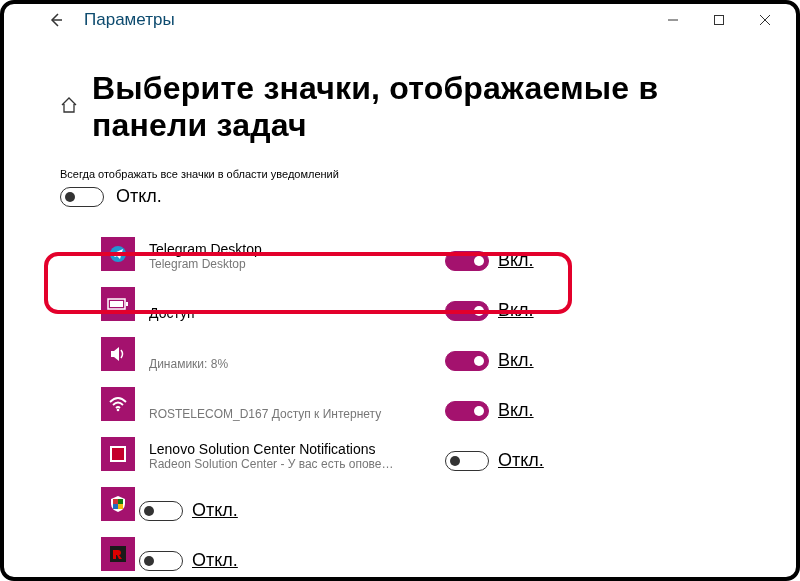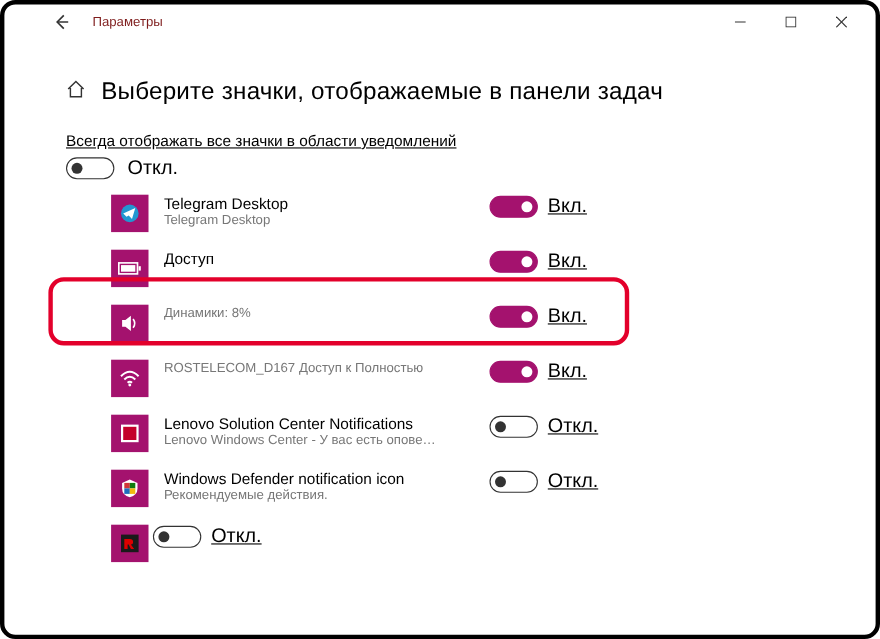--- a/index.html
+++ b/index.html
@@ -22,22 +22,22 @@
     padding: 0 8px;
   }
   .titlebar .back {
     width: 24px; height: 24px;
     display: flex; align-items: center; justify-content: center;
     margin-left: 32px;
     margin-right: 16px;
     cursor: pointer;
   }
   .titlebar .title {
-    font-size: 12px;
-    color: #7f1d1d;
+    font-size: 17px;
+    color: #0c4a6e;
   }
   .winbtns {
     margin-left: auto;
     display: flex;
   }
   .winbtn {
     width: 46px; height: 32px;
     display: flex; align-items: center; justify-content: center;
     cursor: pointer;
   }
@@ -47,29 +47,28 @@
   .header-row {
     display: flex;
     align-items: center;
     margin-top: 24px;
     margin-bottom: 24px;
   }
   .home-icon {
     margin-right: 14px;
   }
   h1 {
-    font-weight: 400;
-    font-size: 22px;
+    font-weight: 700;
+    font-size: 32px;
     margin: 0;
     letter-spacing: 0.2px;
   }
   .always-label {
-    font-size: 14px;
+    font-size: 11px;
     margin-bottom: 6px;
-    text-decoration: underline;
   }
   .toggle {
     position: relative;
     width: 44px; height: 20px;
     border: 1px solid #333;
     border-radius: 10px;
     display: inline-block;
     vertical-align: middle;
     cursor: pointer;
     background: #fff;
@@ -96,21 +95,21 @@
     margin-bottom: 14px;
   }
   .toggle-state {
     font-size: 18px;
   }
   .items {
     margin-top: 6px;
   }
   .item {
     display: flex;
-    align-items: flex-start;
+    align-items: flex-end;
     height: 50px;
     position: relative;
     padding-left: 41px;
   }
   .item .icon-box {
     width: 34px; height: 34px;
     background: #a4126e;
     display: flex;
     align-items: center;
     justify-content: center;
@@ -260,61 +259,57 @@
       <div class="item">
         <div class="icon-box">
           <svg width="20" height="20" viewBox="0 0 20 20">
             <path d="M2 8 Q10 0 18 8" stroke="#fff" fill="none" stroke-width="1.8"></path>
             <path d="M5 11 Q10 6 15 11" stroke="#fff" fill="none" stroke-width="1.8"></path>
             <path d="M8 14 Q10 12 12 14" stroke="#fff" fill="none" stroke-width="1.8"></path>
             <circle cx="10" cy="16" r="1.3" fill="#fff"></circle>
           </svg>
         </div>
         <div class="texts">
-          <div class="sub">ROSTELECOM_D167 Доступ к Полностью</div>
+          <div class="sub">ROSTELECOM_D167 Доступ к Интернету</div>
         </div>
         <div class="switch-col">
           <span class="toggle on">
             <span class="knob"></span>
           </span>
           <span class="toggle-state">Вкл.</span>
         </div>
       </div>
       <div class="item">
         <div class="icon-box">
           <svg width="20" height="20" viewBox="0 0 20 20">
             <rect x="2" y="2" width="16" height="16" fill="#fff"></rect>
             <rect x="4" y="4" width="12" height="12" fill="#c4002a"></rect>
           </svg>
         </div>
         <div class="texts">
           <div class="name">Lenovo Solution Center Notifications</div>
-          <div class="sub">Lenovo Windows Center - У вас есть опове…</div>
+          <div class="sub">Radeon Solution Center - У вас есть опове…</div>
         </div>
         <div class="switch-col">
           <span class="toggle">
             <span class="knob"></span>
           </span>
           <span class="toggle-state">Откл.</span>
         </div>
       </div>
       <div class="item">
         <div class="icon-box">
           <svg width="20" height="20" viewBox="0 0 20 20">
             <path d="M10 2 L17 5 V10 Q17 16 10 18 Q3 16 3 10 V5 Z" fill="#fff"></path>
             <rect x="5" y="5" width="5" height="5" fill="#d13438"></rect>
             <rect x="10" y="5" width="5" height="5" fill="#0f7b0f"></rect>
             <rect x="5" y="10" width="5" height="5" fill="#1f6cbf"></rect>
             <rect x="10" y="10" width="5" height="5" fill="#f2b90f"></rect>
           </svg>
         </div>
-        <div class="texts">
-          <div class="name">Windows Defender notification icon</div>
-          <div class="sub">Рекомендуемые действия.</div>
-        </div>
         <div class="switch-col">
           <span class="toggle">
             <span class="knob"></span>
           </span>
           <span class="toggle-state">Откл.</span>
         </div>
       </div>
       <div class="item">
         <div class="icon-box">
           <svg width="20" height="20" viewBox="0 0 20 20">

